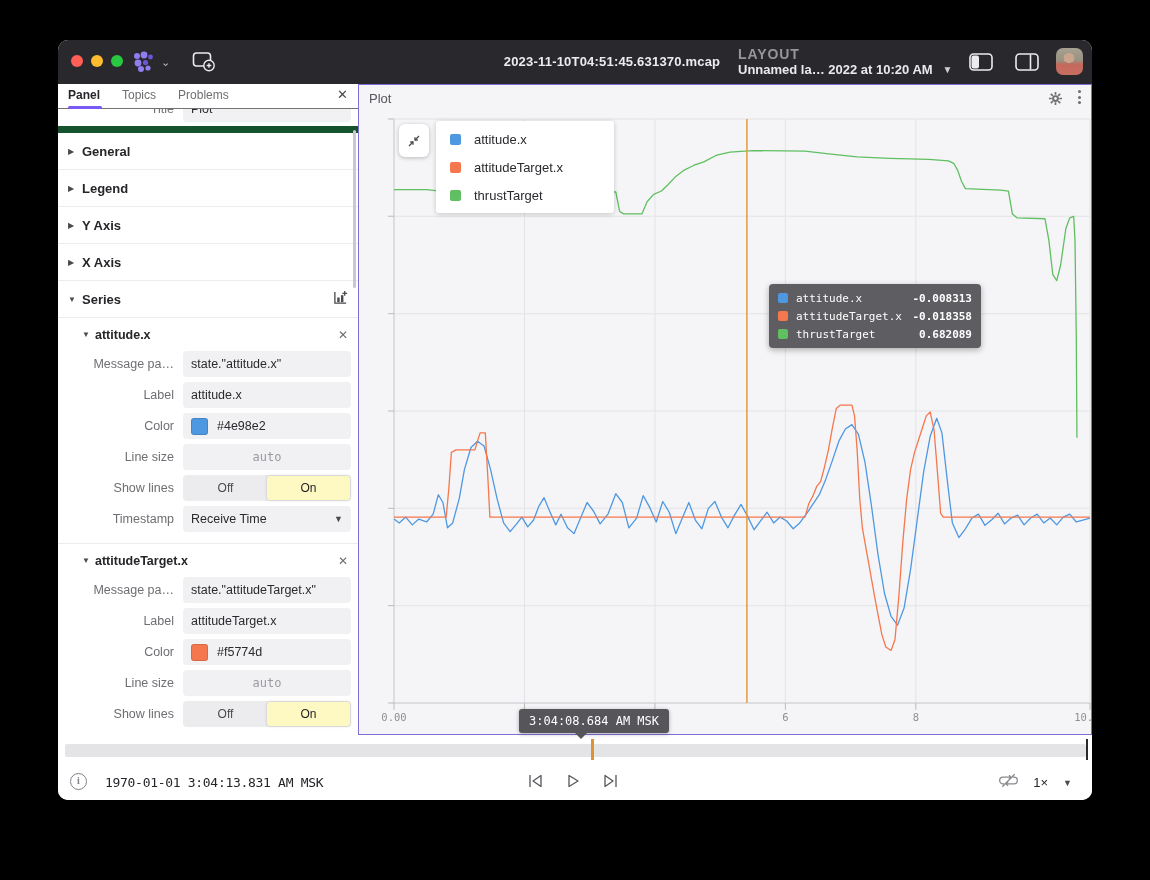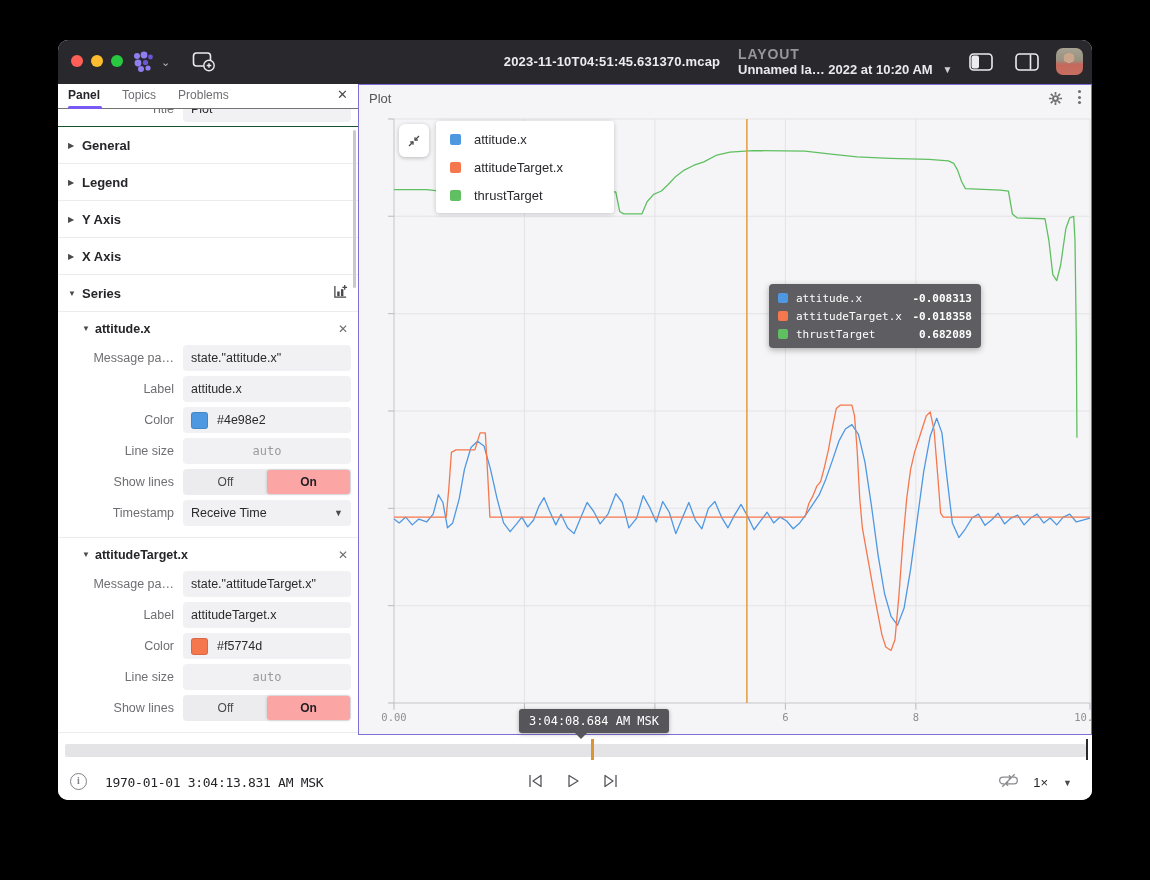--- a/index.html
+++ b/index.html
@@ -28,39 +28,39 @@
             linear-gradient(180deg,#a7a191 0%,#989282 45%,#c4685c 62%,#c96f60 100%);}
   
   .main{position:absolute;top:44px;left:0;right:0;height:651px;display:flex;}
   
   .sidebar{width:300px;background:#fff;position:relative;overflow:hidden;flex:none;}
   .tabs{height:24px;display:flex;align-items:center;padding-left:10px;position:relative;border-bottom:1px solid #737373;}
   .tab{font-size:12px;color:#6e6e73;margin-right:22px;position:relative;height:24px;line-height:22px;}
   .tab.active{color:#26262a;font-weight:700;}
   .tab.active:after{content:"";position:absolute;left:0;right:-2px;bottom:-1px;height:3px;background:#7a5af5;border-radius:2px;}
   .tabs-close{position:absolute;right:10px;top:3px;font-size:13px;color:#4a4a4e;}
-  .clip-row{height:17px;overflow:hidden;position:relative;border-bottom:1px solid #14532d;}
+  .clip-row{height:17px;overflow:hidden;position:relative;border-bottom:7px solid #14532d;}
   .clip-inner{margin-top:-13px;}
   .secrow{height:36px;display:flex;align-items:center;padding:0 10px;border-bottom:1px solid #ececee;}
   .secrow .caret{font-size:8px;color:#4a4a4e;width:14px;}
   .secrow .secname{font-size:13px;color:#26262a;font-weight:600;flex:1;}
   .subhead{height:33px;display:flex;align-items:center;padding:0 10px 0 24px;}
   .subhead .caret{font-size:8px;color:#4a4a4e;width:13px;}
   .subhead .subname{font-size:12.5px;color:#26262a;font-weight:600;flex:1;}
   .xbtn{color:#6e6e73;font-size:12px;}
   .frow{display:flex;align-items:center;margin-bottom:5px;}
   .flabel{width:116px;flex:none;text-align:right;padding-right:9px;font-size:12.5px;color:#6e6e73;white-space:nowrap;overflow:hidden;}
   .fctl{flex:1;margin-right:7px;height:26px;background:#f1f1f3;border-radius:4px;
         font-size:12.5px;color:#2a2a2e;display:flex;align-items:center;padding:0 8px;box-sizing:border-box;}
   .fctl.center{justify-content:center;}
   .auto{font-family:"DejaVu Sans Mono",monospace;font-size:12px;color:#9a9aa0;}
   .swatch{width:15px;height:15px;border-radius:3px;margin-right:9px;flex:none;border:1px solid rgba(0,0,0,.12);}
   .toggle{flex:1;margin-right:7px;height:26px;background:#ececef;border-radius:4px;display:flex;padding:1px;box-sizing:border-box;}
   .tseg{flex:1;display:flex;align-items:center;justify-content:center;font-size:12px;color:#4a4a4e;border-radius:3px;}
-  .tseg.on{background:#fca5a5;color:#1f1f23;font-weight:700;box-shadow:0 0 3px rgba(0,0,0,.22);}
+  .tseg.on{background:#fef9c3;color:#1f1f23;font-weight:400;box-shadow:0 0 3px rgba(0,0,0,.22);}
   .selectctl{justify-content:space-between;}
   .sel-caret{font-size:9px;color:#4a4a4e;}
   .editor-block{padding-bottom:6px;border-bottom:1px solid #ececee;}
   .scrollthumb{position:absolute;right:2px;top:46px;width:3px;height:158px;background:#c9c9cd;border-radius:2px;}
   
   .plotpanel{flex:1;position:relative;background:#f5f5f7;border:1px solid #7c70d6;box-sizing:border-box;}
   .panel-title{position:absolute;left:10px;top:6px;font-size:13px;color:#55555a;}
   .panel-gear{position:absolute;right:28px;top:6px;width:15px;height:15px;color:#6e6e73;}
   .panel-dots{position:absolute;right:10px;top:5px;width:4px;display:flex;flex-direction:column;gap:2.5px;align-items:center;}
   .panel-dots i{width:3px;height:3px;border-radius:50%;background:#6e6e73;}

